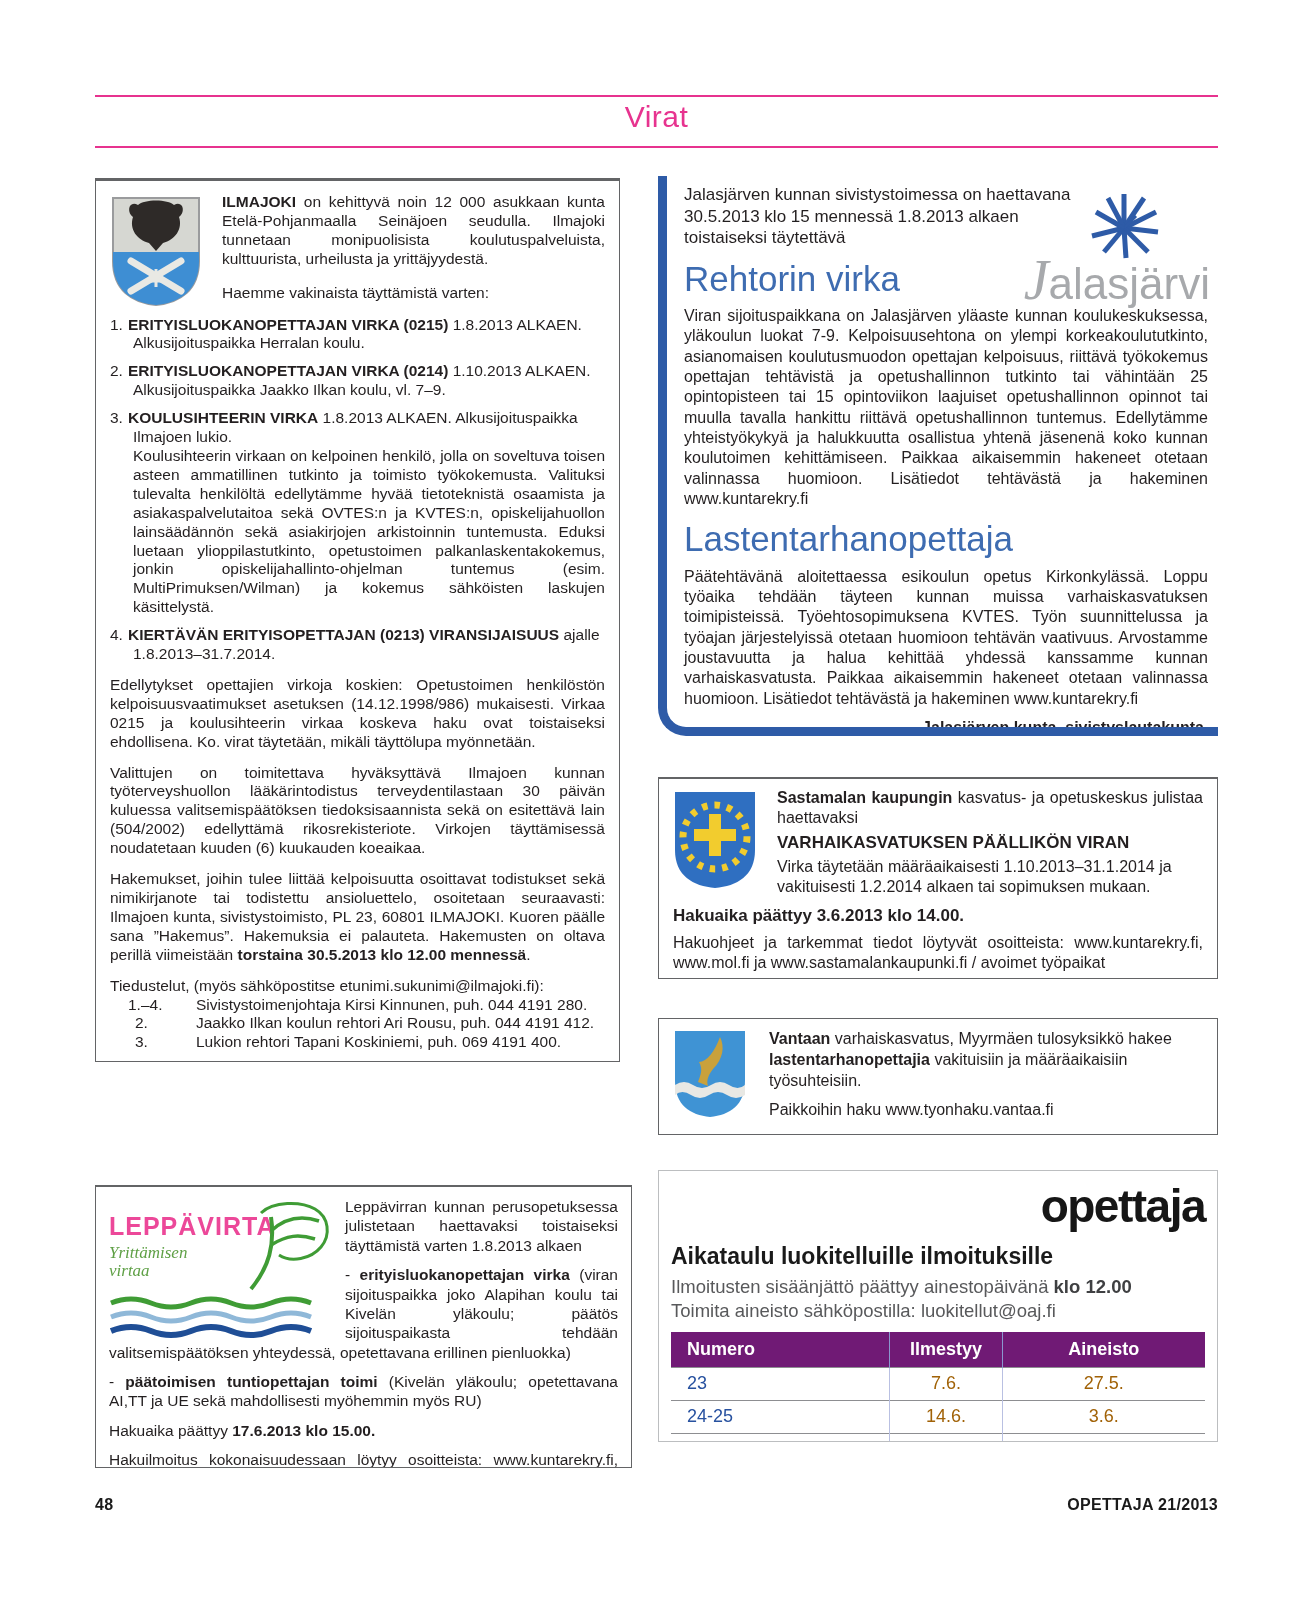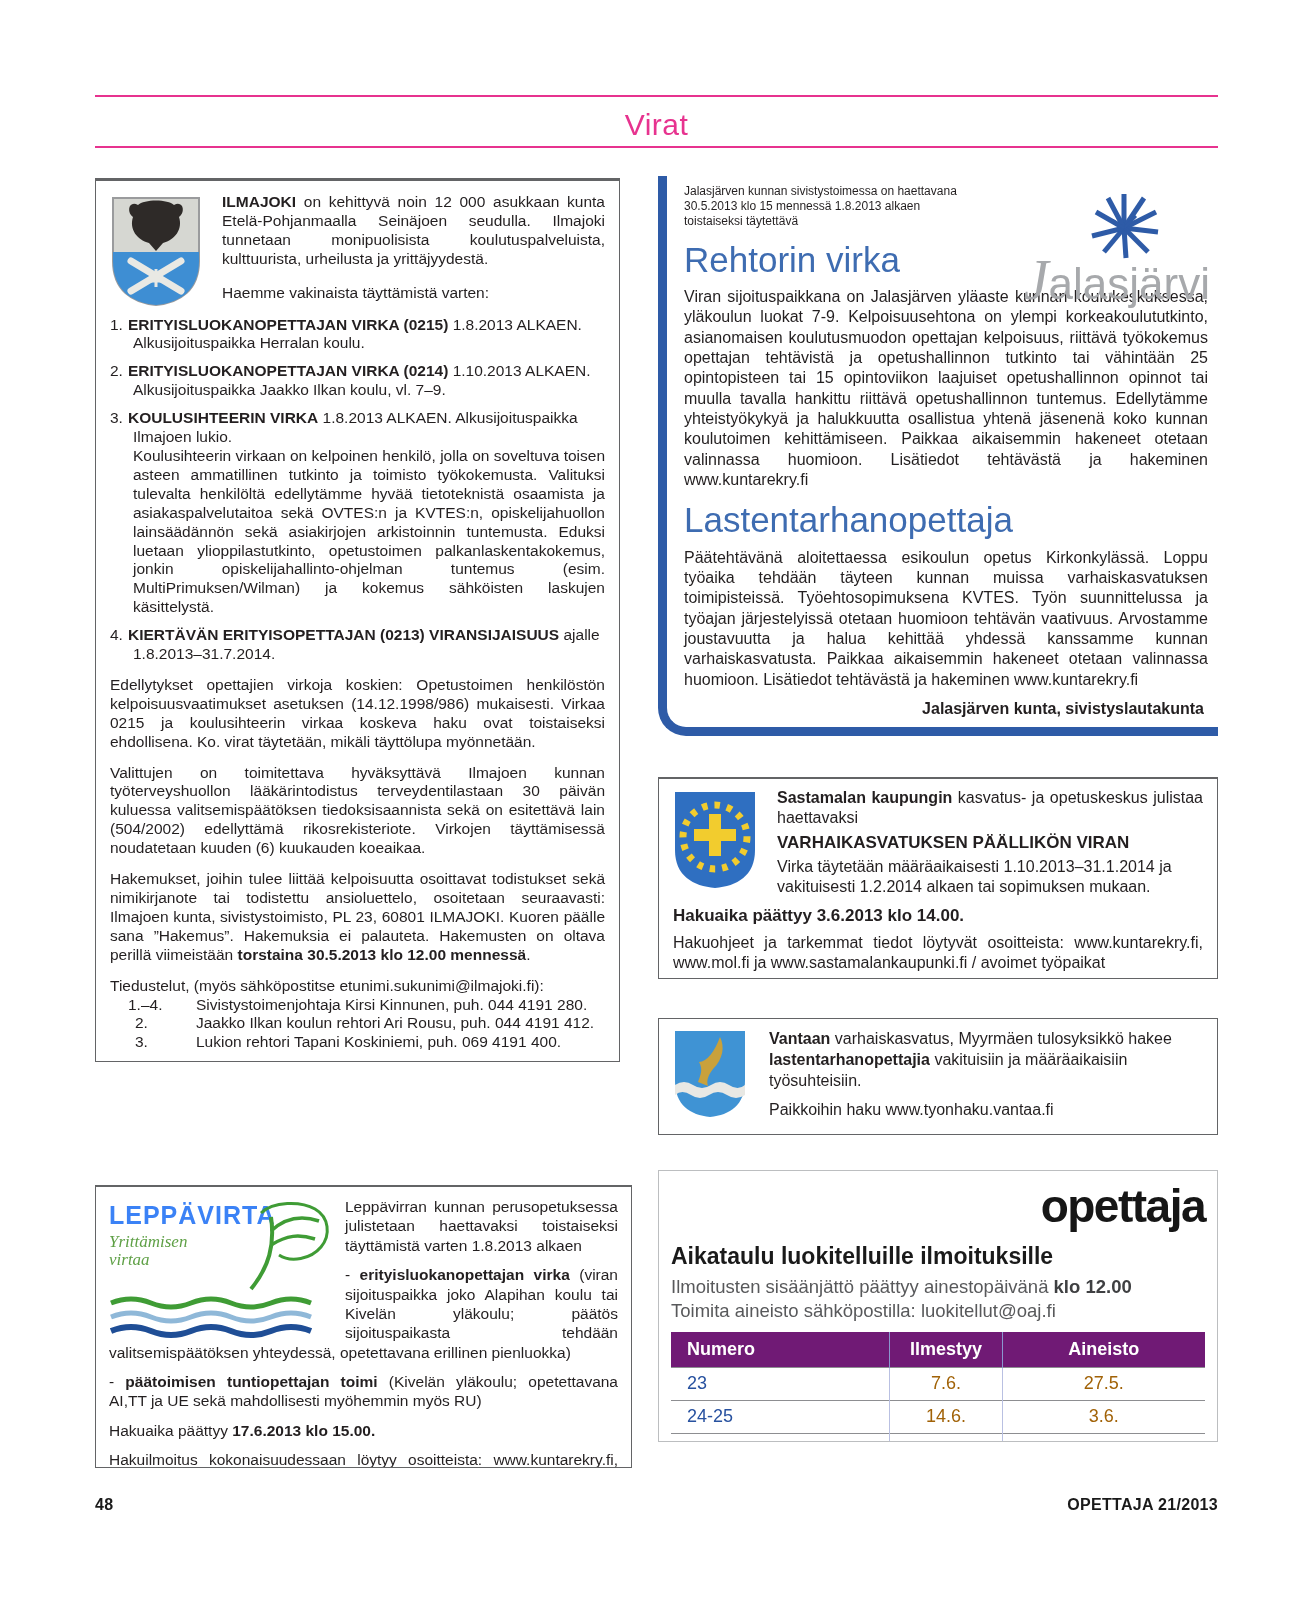--- a/index.html
+++ b/index.html
@@ -3,21 +3,21 @@
 <meta charset="utf-8">
 <style>
   * { margin:0; padding:0; box-sizing:border-box; }
   html,body { background:#ffffff; }
   body { font-family:"Liberation Sans", sans-serif; color:#231f20; }
   .page { position:relative; width:1313px; height:1598px; background:#fff; overflow:hidden; margin:0 auto; }
 
   
   .rule { position:absolute; left:95px; width:1123px; height:2px; background:#e7338f; }
   .rule-top { top:95px; } .rule-bottom { top:146px; }
-  .section-title { position:absolute; top:108px; left:0; width:100%; text-align:center;
+  .section-title { position:absolute; top:100px; left:0; width:100%; text-align:center;
     color:#e7338f; font-size:30px; font-weight:400; letter-spacing:0.5px; }
 
   
   .adbox { position:absolute; background:#fff; overflow:hidden; }
   .preline { white-space:pre-line; }
   b { font-weight:bold; }
 
   
   .ilmajoki { left:95px; top:178px; width:525px; height:884px;
     border:1px solid #636466; border-top:3px solid #636466;
@@ -36,21 +36,21 @@
   .contact { display:flex; padding-left:18px; }
   .contact-num { width:68px; flex:none; }
   .contact:not(:first-child) .contact-num { text-indent:7px; }
   .ilm-sig { margin-top:14px; }
 
   
   .jalasjarvi { left:658px; top:176px; width:560px; height:560px;
     border-left:9px solid #2e5ba7; border-bottom:9px solid #2e5ba7;
     border-bottom-left-radius:28px; padding:8px 4px 0 17px;
     font-size:16px; line-height:1.27; }
-  .jj-intro { width:400px; font-size:12px; }
+  .jj-intro { width:400px; font-size:17px; }
   .jj-logo { position:absolute; top:14px; right:8px; width:240px; height:118px; }
   .jj-burst { position:absolute; top:0; right:48px; }
   .jj-wordmark { position:absolute; bottom:0; right:0; color:#a7a9ac; font-size:44px; line-height:1; white-space:nowrap; }
   .jj-wordmark .initial { font-family:"Liberation Serif", serif; font-style:italic; font-size:56px; }
   .jj-h { color:#3e6cb1; font-size:35px; font-weight:400; margin-top:8px; }
   .jj-body { margin-top:5px; text-align:justify; padding-right:6px; }
   .jj-sig { margin-top:9px; text-align:right; font-weight:bold; padding-right:10px; }
 
   
   .sastamala { left:658px; top:777px; width:560px; height:202px;
@@ -68,21 +68,21 @@
     border:1px solid #636466; padding:10px 14px 0 14px;
     font-size:16px; line-height:1.3; }
   .van-crest { float:left; width:74px; height:90px; margin:0 22px 4px 0; }
   .van-apply { margin-top:9px; }
 
   
   .leppavirta { left:95px; top:1185px; width:537px; height:283px;
     border:1px solid #636466; border-top:2px solid #636466;
     padding:10px 13px 0 13px; font-size:15.5px; line-height:1.25; }
   .lv-logo { float:left; position:relative; width:222px; height:140px; margin:2px 14px 0 0; }
-  .lv-title { font-weight:bold; color:#3b82f6; font-size:25px; letter-spacing:1px; margin-top:1px; }
+  .lv-title { font-weight:bold; color:#ec4899; font-size:25px; letter-spacing:1px; margin-top:12px; }
   .lv-sub { font-family:"Liberation Serif", serif; font-style:italic; color:#5fa046;
     font-size:17px; line-height:1.05; margin-top:2px; }
   .lv-tree { position:absolute; top:2px; right:0; }
   .lv-waves { position:absolute; bottom:0; left:0; }
   .lv-intro { text-align:justify; }
   .lv-item { margin-top:10px; text-align:justify; }
   .lv-deadline { margin-top:10px; }
   .lv-info { margin-top:10px; text-align:justify; }
 
   

